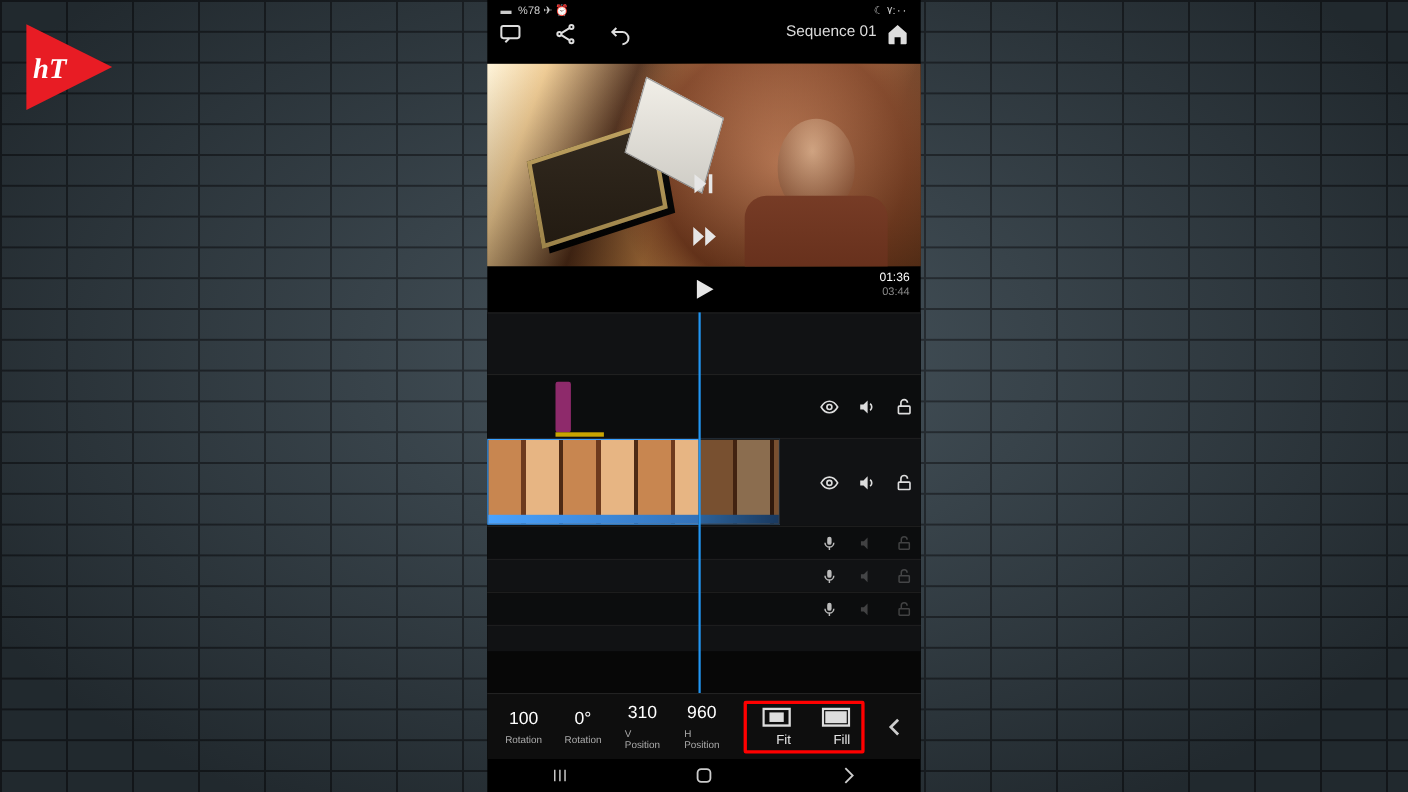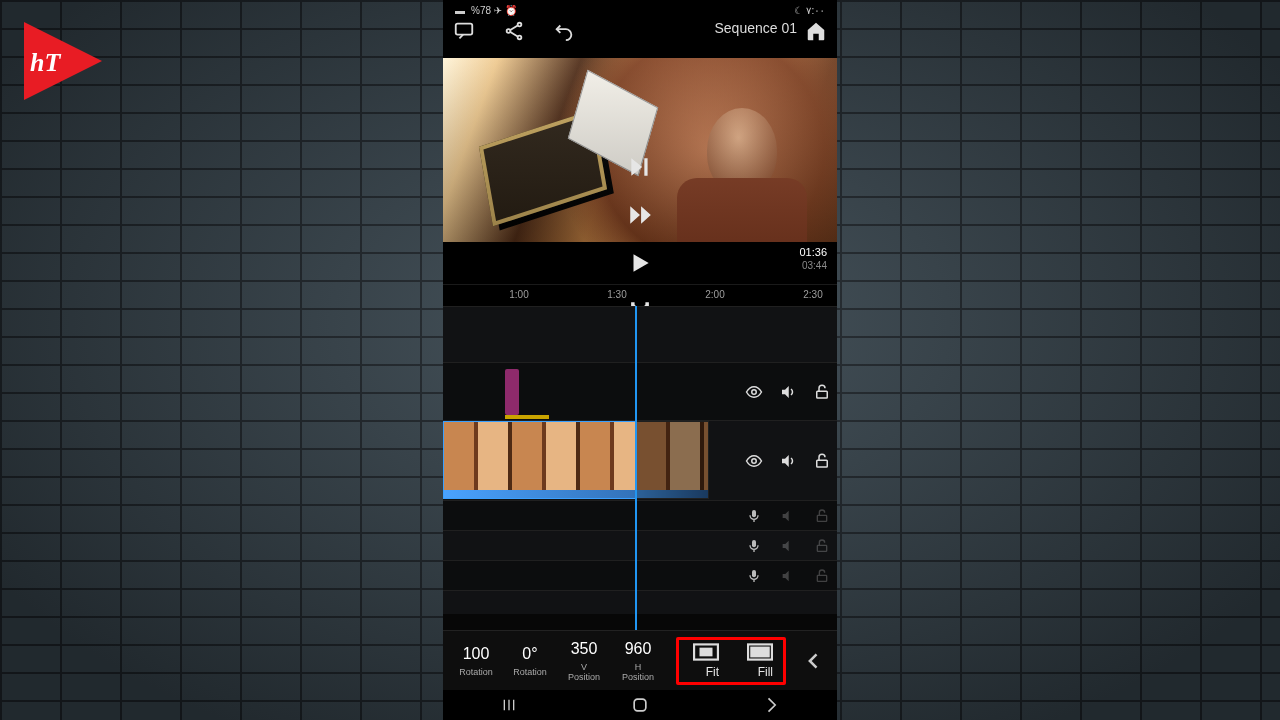--- a/index.html
+++ b/index.html
@@ -147,21 +147,21 @@
   .props{
     height:60px;
     display:flex; align-items:center;
     padding:0 6px;
     gap:0;
     border-top:1px solid #222;
     position:relative;
     background:#0e0e0e;
   }
   .prop{
-    width:54px; text-align:center; cursor:pointer;
+    width:54px; text-align:left; cursor:pointer;
     display:flex; flex-direction:column; align-items:center; justify-content:center; gap:4px;
   }
   .prop .val{font-size:16px;color:#fff;}
   .prop .lab{font-size:9px;color:#aaa;line-height:10px;}
   .propicon{width:54px;text-align:center;cursor:pointer;display:flex;flex-direction:column;align-items:flex-end;gap:4px;}
   .rbox{
     position:absolute; left:233px; top:6px; width:110px; height:48px;
     border:3px solid #ff0000; border-radius:2px; pointer-events:none;
   }
   .back{width:34px;display:flex;align-items:center;justify-content:center;margin-left:auto;}
@@ -261,26 +261,20 @@
       <svg viewBox="0 0 24 24" width="26" height="26" fill="#e6e6e6">
           <path d="M20 4l-10 8 10 8zM5 4h3v16H5z"></path>
         </svg>
     </div>
     <div class="tc">
       <div class="now">01:36</div>
       <div class="dur">03:44</div>
     </div>
   </div>
 
-  <div class="ruler">
-    <span style="left:76px">1:00</span>
-    <span style="left:174px">1:30</span>
-    <span style="left:272px">2:00</span>
-    <span style="left:370px">2:30</span>
-  </div>
 
   <div class="tracks">
     <div class="playhead"></div>
 
     <div class="track" style="top:0;height:56px"></div>
 
     <div class="track alt" style="top:56px;height:58px">
       <div class="clip-purple"></div>
       <div class="clip-tail"></div>
       <div class="trackctl">
@@ -399,21 +393,21 @@
   <div class="props">
     <div class="prop">
       <div class="val">100</div>
       <div class="lab">Rotation</div>
     </div>
     <div class="prop">
       <div class="val">0°</div>
       <div class="lab">Rotation</div>
     </div>
     <div class="prop">
-      <div class="val">350</div>
+      <div class="val">310</div>
       <div class="lab" style="white-space:pre">V
 Position</div>
     </div>
     <div class="prop">
       <div class="val">960</div>
       <div class="lab" style="white-space:pre">H
 Position</div>
     </div>
     <div class="propicon">
       <svg viewBox="0 0 24 16" width="26" height="18">

